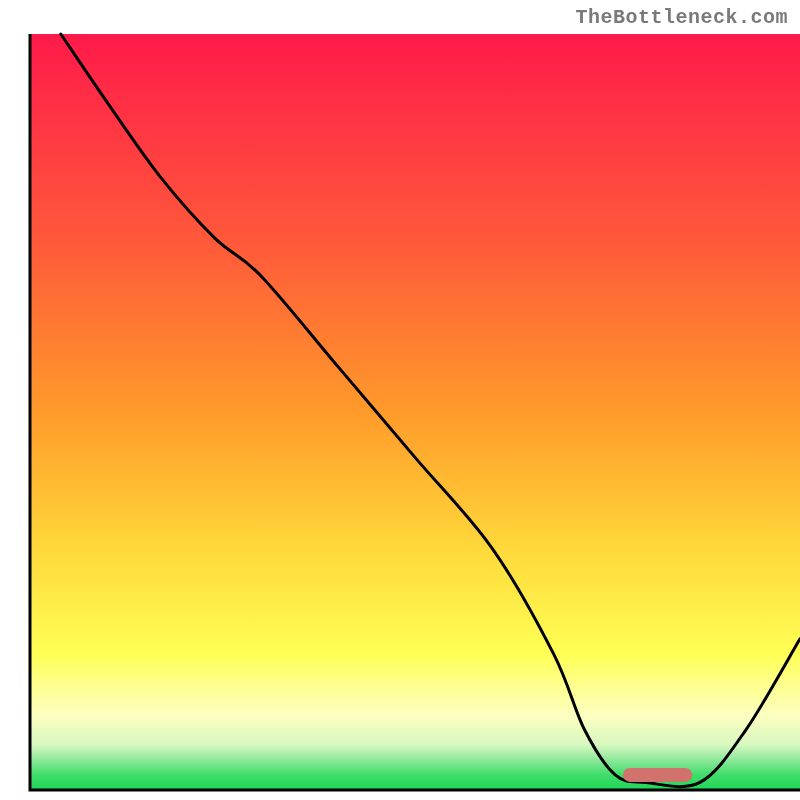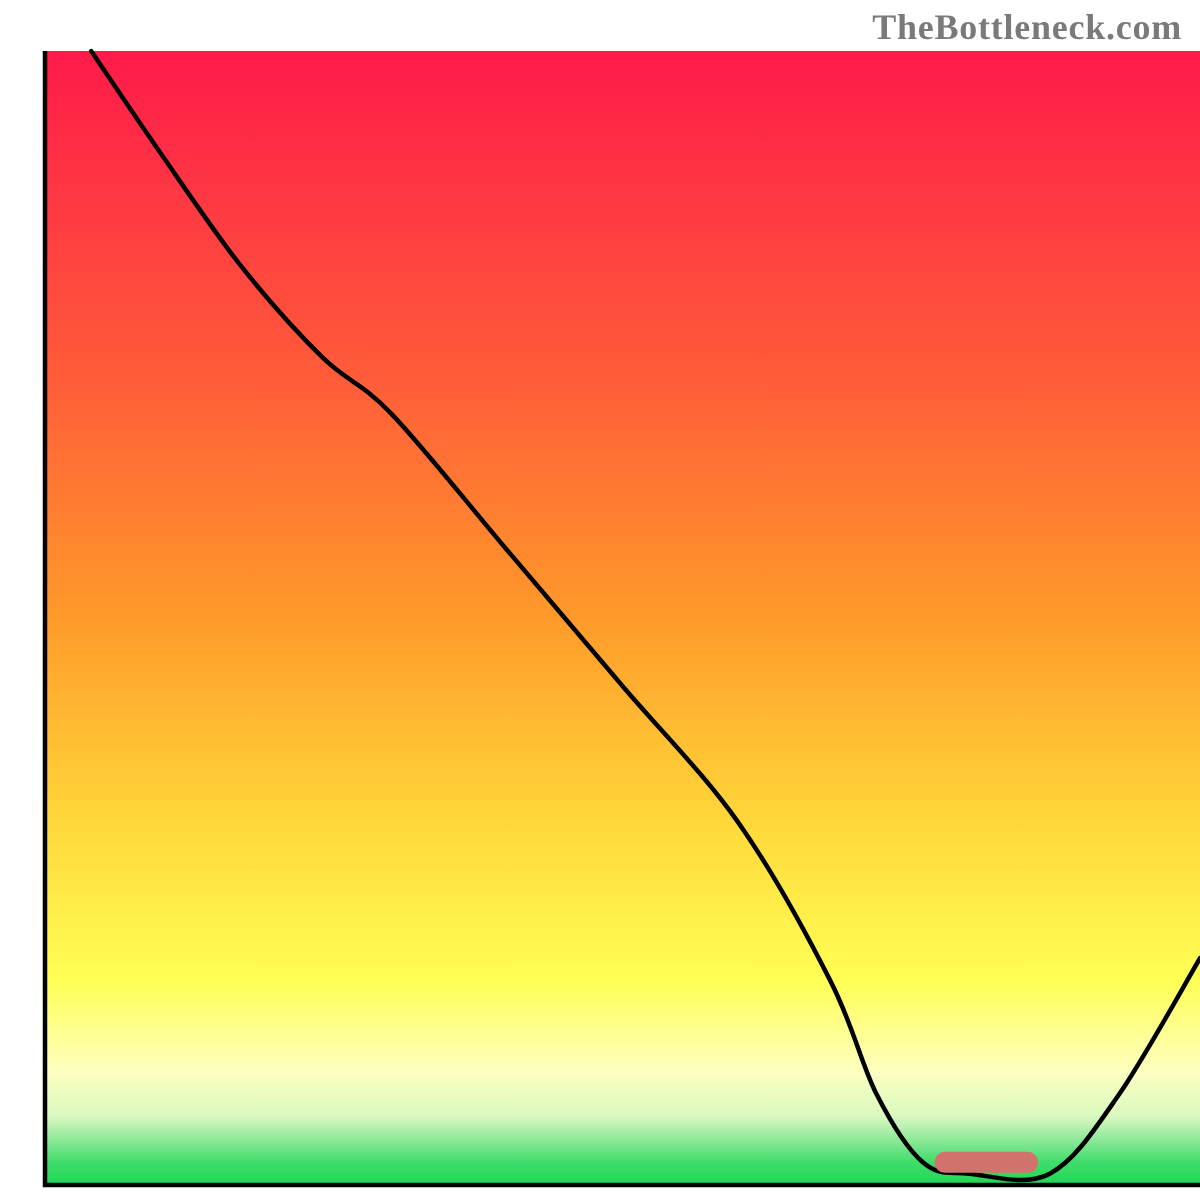--- a/index.html
+++ b/index.html
@@ -12,22 +12,22 @@
   }
   .canvas {
     position: relative;
     width: 800px;
     height: 800px;
   }
   .watermark {
     position: absolute;
     top: 6px;
     right: 12px;
-    font-family: Liberation Serif, serif;
-    font-size: 24px;
+    font-family: Liberation Mono, monospace;
+    font-size: 20px;
     font-weight: bold;
     color: #7a7a7a;
     letter-spacing: 0.5px;
     user-select: none;
   }
   svg {
     position: absolute;
     top: 0;
     left: 0;
   }

